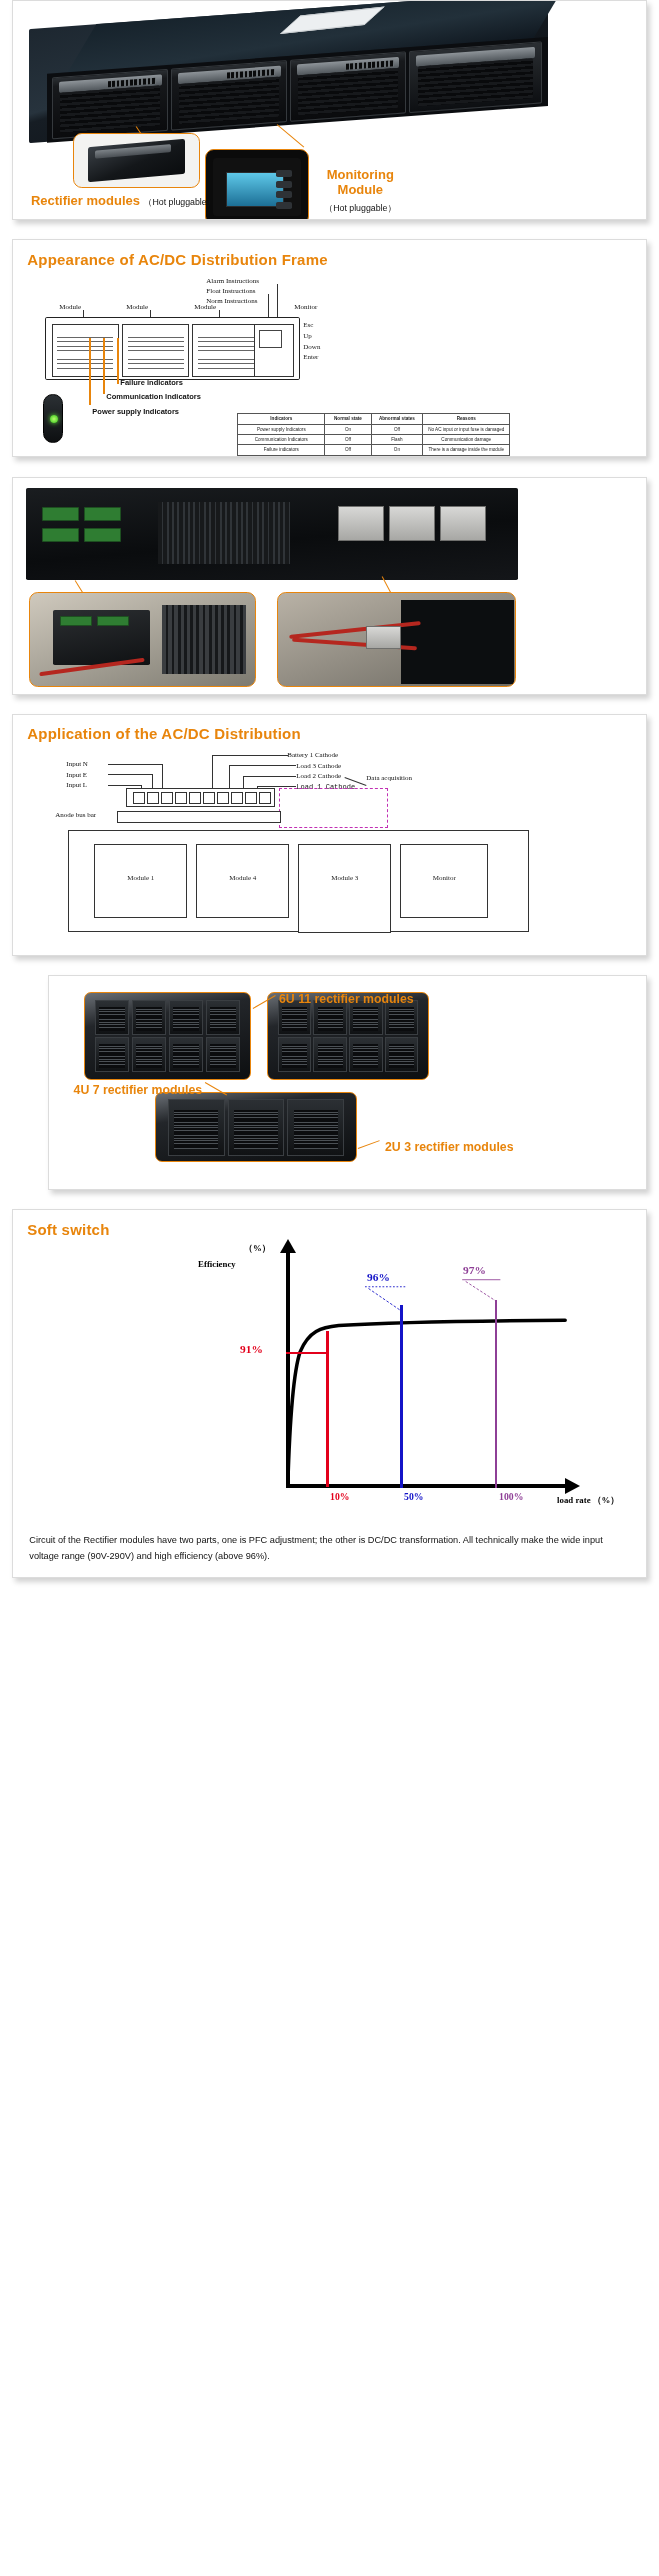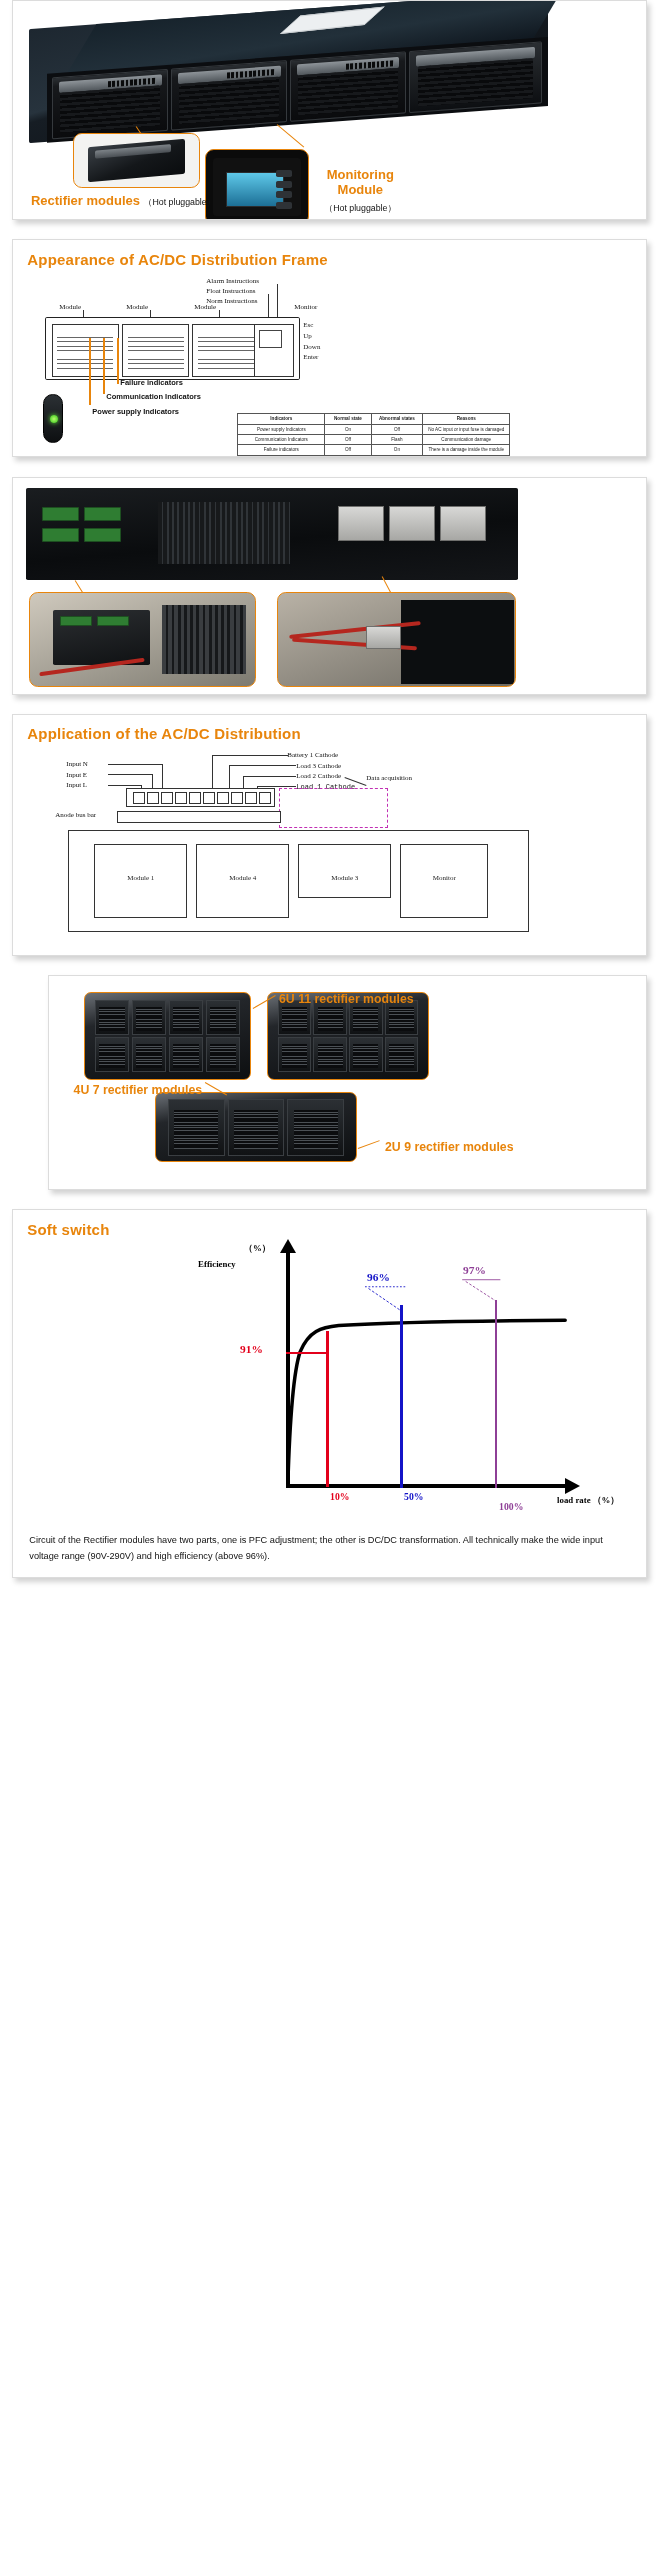--- a/index.html
+++ b/index.html
@@ -449,21 +449,21 @@
       <div class="sch-box" style="left:232px; top:46px; width:11.4px; height:12.3px;"></div>
       <div class="sch-box" style="left:246px; top:46px; width:11.4px; height:12.3px;"></div>
 
       <div class="sch-label" style="left:42px; top:65px;">Anode bus bar</div>
       <div class="sch-box" style="left:104px; top:65px; width:164px; height:12.3px;"></div>
 
       <div class="sch-box" style="left:55px; top:84px; width:461px; height:102px;"></div>
 
       <div class="sch-mod" style="left:81px; top:98px; width:93px; height:74px;">Module 1</div>
       <div class="sch-mod" style="left:183px; top:98px; width:93px; height:74px;">Module 4</div>
-      <div class="sch-mod" style="left:285px; top:98px; width:93px; height:54px;">Module 3</div>
+      <div class="sch-mod" style="left:285px; top:98px; width:93px; height:89px;">Module 3</div>
       <div class="sch-mod" style="left:387px; top:98px; width:88px; height:74px;">Monitor</div>
     </div>
   </div>
 
   <div class="panel" id="panel-sizes">
 
     <div class="size-photo rack6" style="left:35px; top:16px; width:167px; height:88px;">
       <div class="rack-grid" style="grid-template-columns:repeat(4,1fr); grid-template-rows:repeat(2,1fr);">
         <div class="rack-cell"></div>
         <div class="rack-cell"></div>
@@ -496,21 +496,21 @@
         <div class="rack-cell"></div>
       </div>
     </div>
 
     <div class="ptr" style="left:204px; top:32px; width:26px; transform:rotate(-30deg);"></div>
     <div class="ptr" style="left:156px; top:106px; width:24.6px; transform:rotate(30deg);"></div>
     <div class="ptr" style="left:309px; top:172px; width:23px; transform:rotate(-20deg);"></div>
 
     <div class="size-cap" style="left:230px; top:16px;">6U 11 rectifier modules</div>
     <div class="size-cap" style="left:24.6px; top:107px;">4U 7 rectifier modules</div>
-    <div class="size-cap" style="left:336px; top:164px;">2U 9 rectifier modules</div>
+    <div class="size-cap" style="left:336px; top:164px;">2U 3 rectifier modules</div>
   </div>
 
   <div class="panel" id="panel-soft">
     <div class="panel-title">Soft switch</div>
 
     <div class="chart">
 
       <div class="ax-lab" style="left:222px; top:-1.8px;">（%）</div>
       <div class="ax-lab" style="left:176px; top:14px;">Efficiency</div>
       <div class="ax-lab" style="left:535px; top:250px;">load rate （%）</div>
@@ -535,20 +535,20 @@
 
       <div class="vbar" style="left:473px; background:#8e3f96; width:1.8px; top:55px; height:188px;"></div>
       <div class="ch-lab" style="left:441px; top:19.3px; color:#8e3f96;">97%</div>
       <svg style="position:absolute; left:440px; top:33px; width:49px; height:26px; overflow:visible;" viewBox="0 0 56 30" width="49" height="26">
         <line x1="4" y1="4" x2="38" y2="26" stroke="#8e3f96" stroke-width="1" stroke-dasharray="3,2"></line>
         <line x1="0" y1="2" x2="44" y2="2" stroke="#8e3f96" stroke-width="1"></line>
       </svg>
 
       <div class="tick-lab" style="left:308px; top:246px; color:#e3001b;">10%</div>
       <div class="tick-lab" style="left:382px; top:246px; color:#1414c8;">50%</div>
-      <div class="tick-lab" style="left:477px; top:256px; color:#8e3f96;">100%</div>
+      <div class="tick-lab" style="left:477px; top:246px; color:#8e3f96;">100%</div>
     </div>
 
     <div class="soft-note">Circuit of the Rectifier modules have two parts, one is PFC adjustment; the other is DC/DC transformation. All technically make the wide input voltage range (90V-290V) and high efficiency (above 96%).</div>
   </div>
 
 </div>
 
 
 </body></html>

